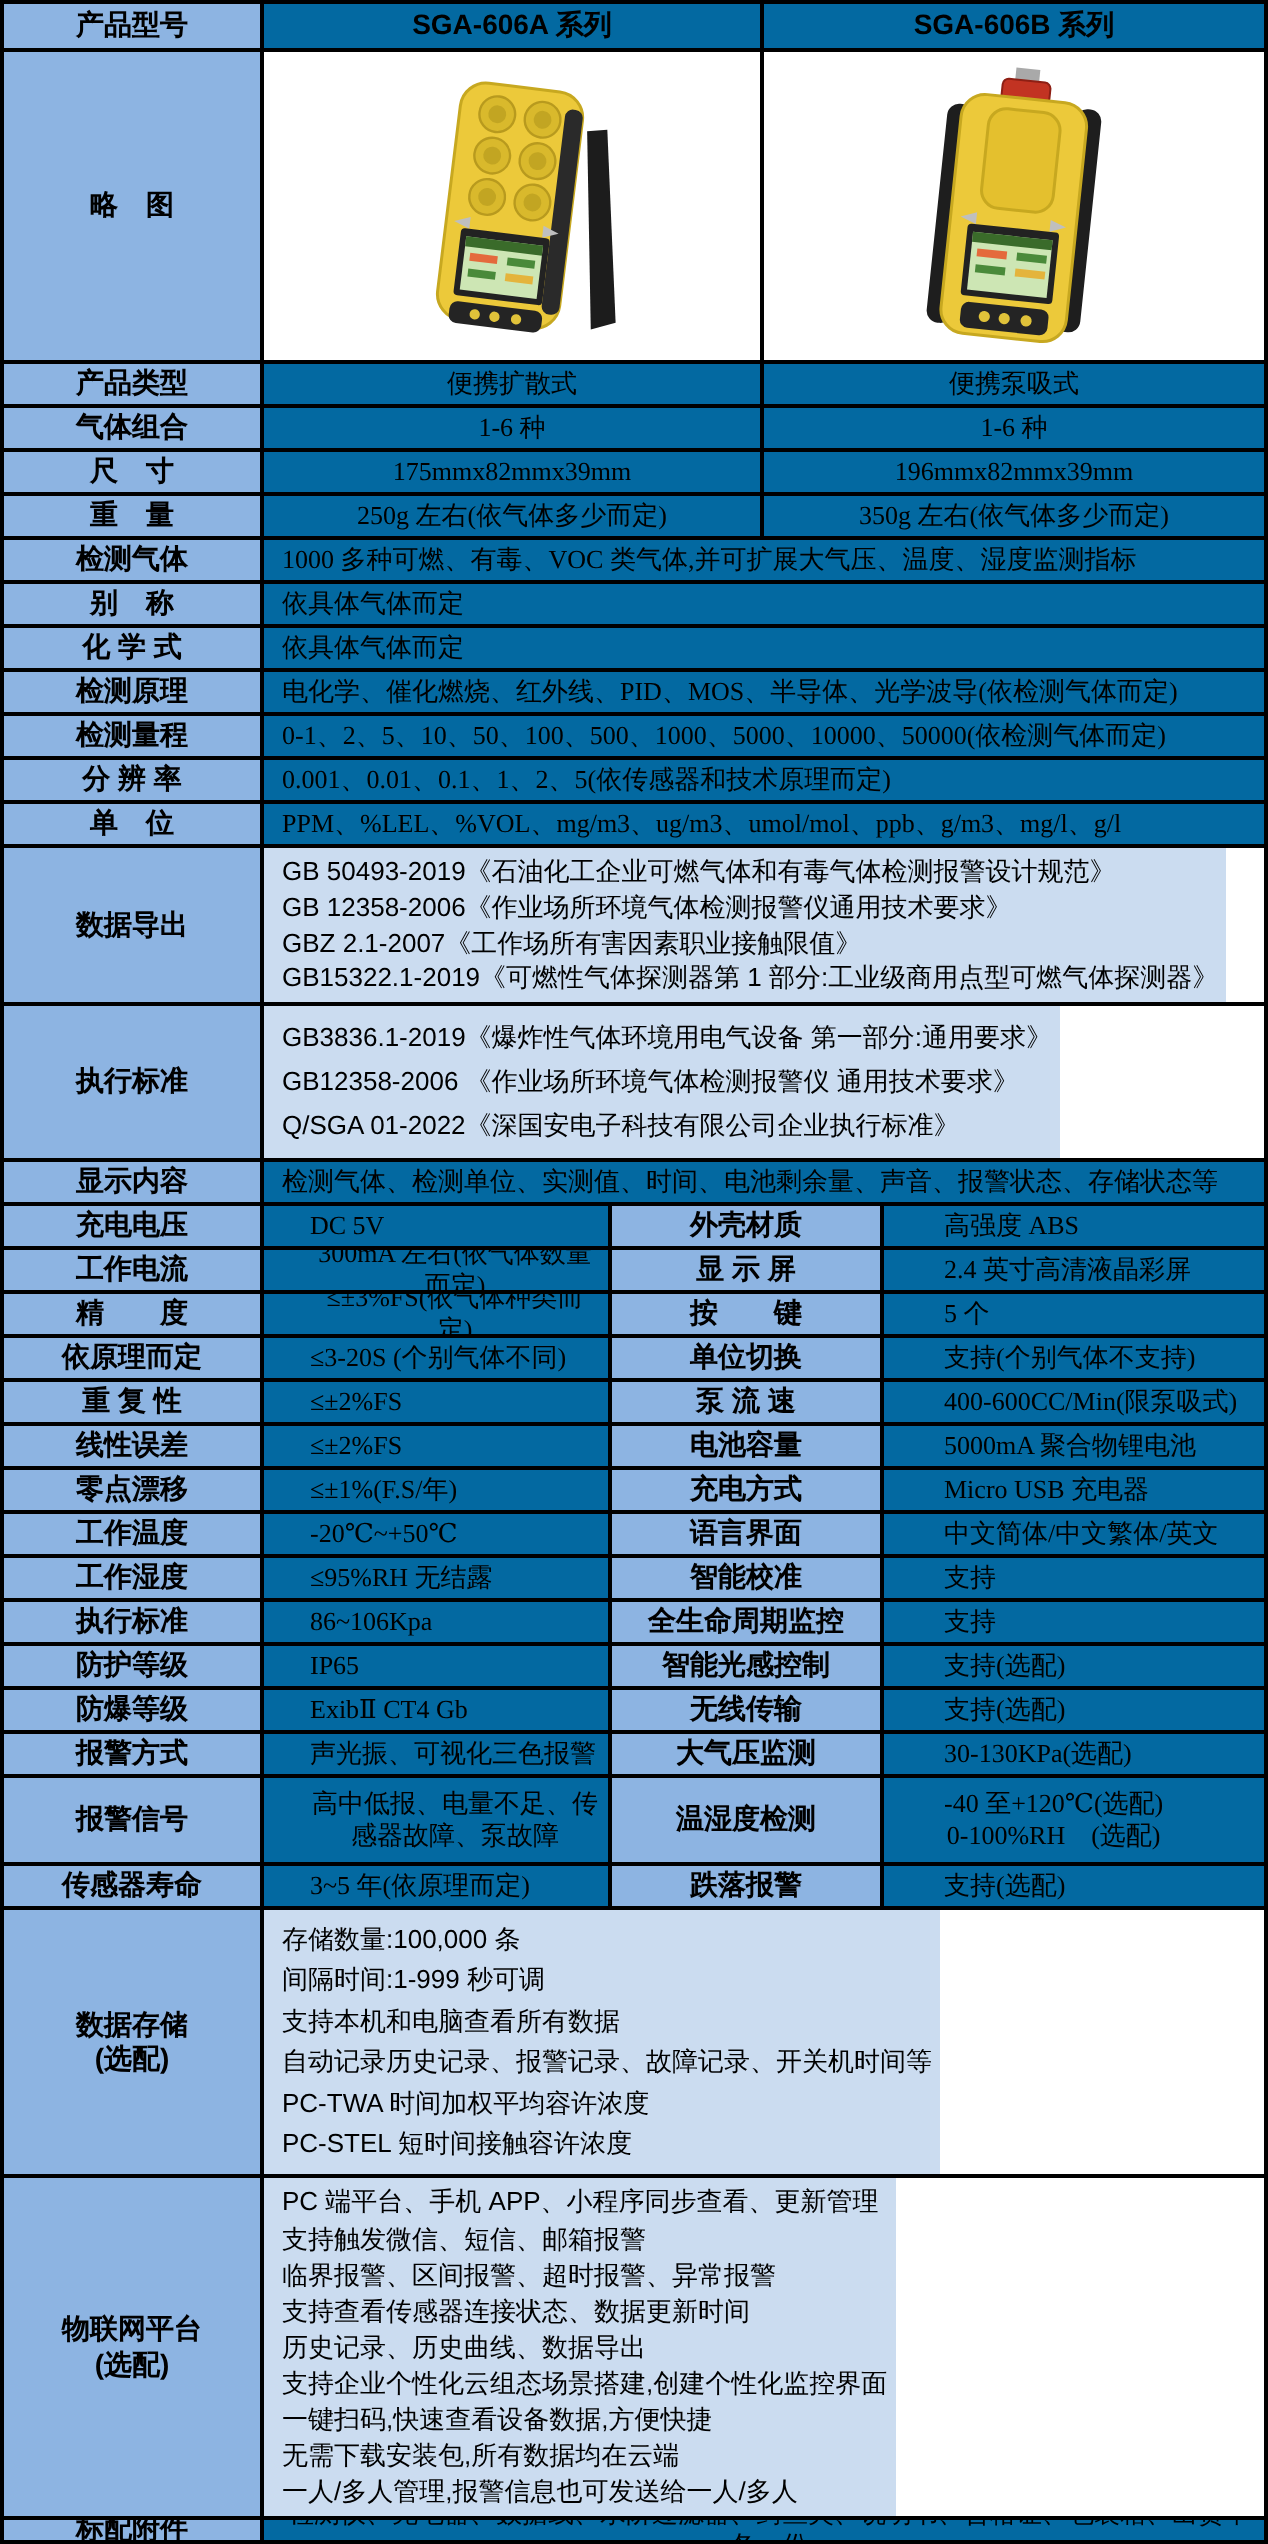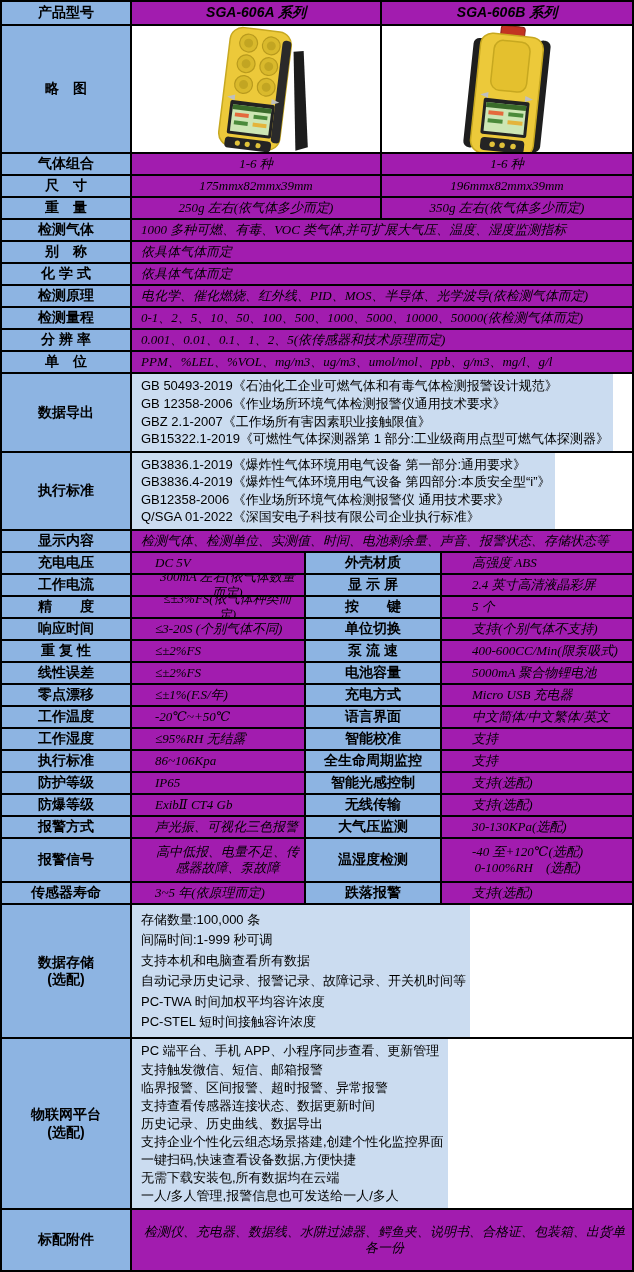--- a/index.html
+++ b/index.html
@@ -10,33 +10,33 @@
     display:flex;flex-direction:column;overflow:hidden;
   }
   .row{display:flex;border-bottom:2px solid #000;box-sizing:border-box;flex:0 0 auto;min-height:0;}
   .row:last-child{border-bottom:none;flex:1 1 auto;}
   .cell{box-sizing:border-box;border-right:2px solid #000;display:flex;align-items:center;justify-content:center;overflow:hidden;}
   .cell:last-child{border-right:none;}
   .lab{background:#8db4e2;font-weight:bold;font-size:14px;text-align:center;line-height:1.25;}
   .lab.col1{flex:0 0 130px;}
   .lab.col3{flex:0 0 136px;}
   .lab2{flex-direction:column;}
-  .val{background:#a21caf;font-size:13px;font-family:"Liberation Serif","DejaVu Serif",serif;line-height:1.25;font-style:italic;}
+  .val{background:#0369a1;font-size:13px;font-family:"Liberation Serif","DejaVu Serif",serif;line-height:1.25;}
   .val.left{justify-content:flex-start;text-align:center;padding:0 4px 0 9px;}
   .val.c2{flex:0 0 174px;padding-left:23px;}
   .val.c4{flex:1 1 auto;padding-left:30px;}
   .val.half{flex:0 0 250px;}
   .val.grow{flex:1 1 auto;}
   .val.bold{font-weight:bold;font-family:"Liberation Sans",sans-serif;font-size:14px;}
   .img{background:#fff;flex:0 0 250px;}
   .img:last-child{flex:1 1 auto;}
   .lines{background:#cbdcf0;flex-direction:column;align-items:flex-start;justify-content:space-evenly;padding:2px 4px 2px 9px;}
   .lines div{font-size:13px;font-family:Liberation Sans, sans-serif;line-height:1.2;white-space:nowrap;}
   .pre{white-space:pre-line;}
-  .h24{height:24px}.h22{height:22px}.h144{height:128px}.h79{height:79px}.h78{height:78px}
+  .h24{height:24px}.h22{height:22px}.h144{height:156px}.h79{height:79px}.h78{height:78px}
   .h44{height:44px}.h134{height:134px}.h171{height:171px}
   svg{display:block;}
 </style>
 </head>
 <body>
 
 <div class="spec-table">
 
   <div class="row h24">
     <div class="cell lab col1">产品型号</div>
@@ -105,20 +105,25 @@
           <rect x="104" y="122" width="44" height="13" rx="4" fill="#242424"></rect>
           <circle cx="116" cy="128.5" r="2.8" fill="#e0c23a"></circle>
           <circle cx="126" cy="128.5" r="2.8" fill="#e0c23a"></circle>
           <circle cx="137" cy="128.5" r="2.8" fill="#e0c23a"></circle>
         </g>
       </svg>
     </div>
   </div>
 
   <div class="row h22">
+    <div class="cell lab col1">产品类型</div>
+    <div class="cell val half">便携扩散式</div>
+    <div class="cell val grow">便携泵吸式</div>
+  </div>
+  <div class="row h22">
     <div class="cell lab col1">气体组合</div>
     <div class="cell val half">1-6 种</div>
     <div class="cell val grow">1-6 种</div>
   </div>
   <div class="row h22">
     <div class="cell lab col1">尺　寸</div>
     <div class="cell val half">175mmx82mmx39mm</div>
     <div class="cell val grow">196mmx82mmx39mm</div>
   </div>
   <div class="row h22">
@@ -163,21 +168,20 @@
       <div>GB 12358-2006《作业场所环境气体检测报警仪通用技术要求》</div>
       <div>GBZ 2.1-2007《工作场所有害因素职业接触限值》</div>
       <div>GB15322.1-2019《可燃性气体探测器第 1 部分:工业级商用点型可燃气体探测器》</div>
     </div>
   </div>
 
   <div class="row h78">
     <div class="cell lab col1">执行标准</div>
     <div class="cell lines grow">
       <div>GB3836.1-2019《爆炸性气体环境用电气设备 第一部分:通用要求》</div>
-      <div>GB3836.4-2019《爆炸性气体环境用电气设备 第四部分:本质安全型“i”》</div>
       <div>GB12358-2006 《作业场所环境气体检测报警仪 通用技术要求》</div>
       <div>Q/SGA 01-2022《深国安电子科技有限公司企业执行标准》</div>
     </div>
   </div>
 
   <div class="row h22">
     <div class="cell lab col1">显示内容</div>
     <div class="cell val grow left">检测气体、检测单位、实测值、时间、电池剩余量、声音、报警状态、存储状态等</div>
   </div>
 
@@ -193,21 +197,21 @@
     <div class="cell lab col3">显 示 屏</div>
     <div class="cell val c4 left">2.4 英寸高清液晶彩屏</div>
   </div>
   <div class="row h22">
     <div class="cell lab col1">精　　度</div>
     <div class="cell val c2 left">≤±3%FS(依气体种类而定)</div>
     <div class="cell lab col3">按　　键</div>
     <div class="cell val c4 left">5 个</div>
   </div>
   <div class="row h22">
-    <div class="cell lab col1">响应时间</div>
+    <div class="cell lab col1">依原理而定</div>
     <div class="cell val c2 left">≤3-20S (个别气体不同)</div>
     <div class="cell lab col3">单位切换</div>
     <div class="cell val c4 left">支持(个别气体不支持)</div>
   </div>
   <div class="row h22">
     <div class="cell lab col1">重 复 性</div>
     <div class="cell val c2 left">≤±2%FS</div>
     <div class="cell lab col3">泵 流 速</div>
     <div class="cell val c4 left">400-600CC/Min(限泵吸式)</div>
   </div>

